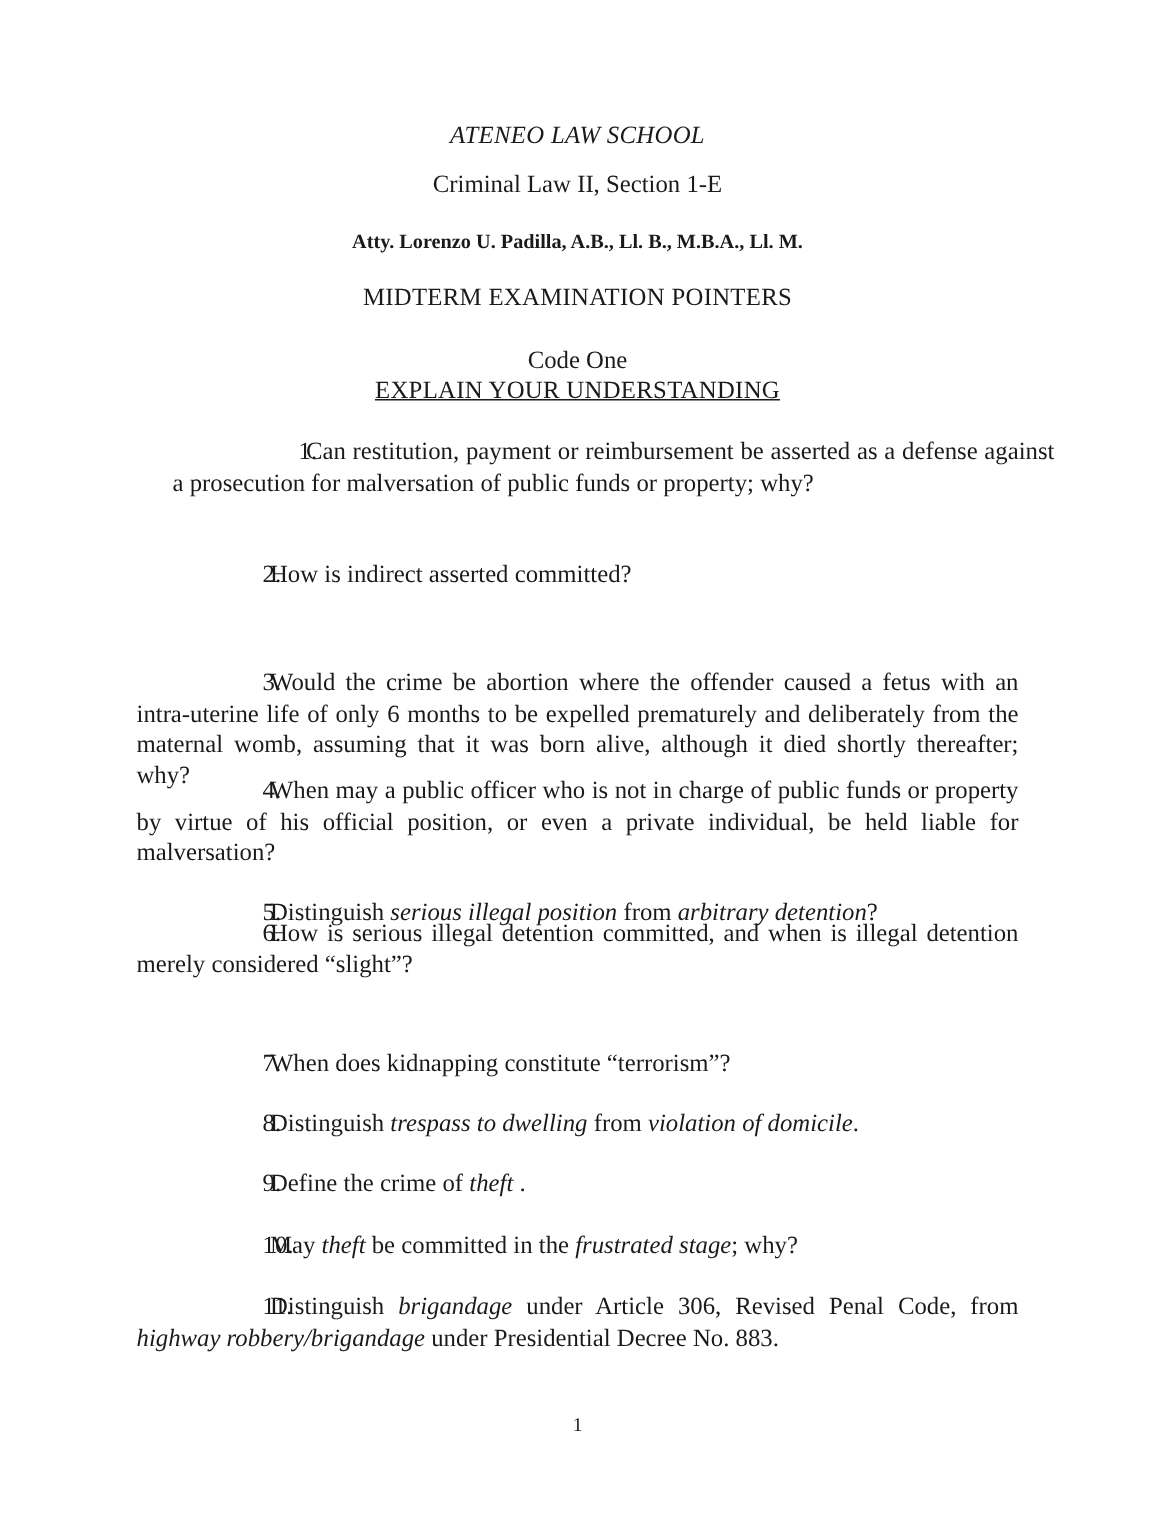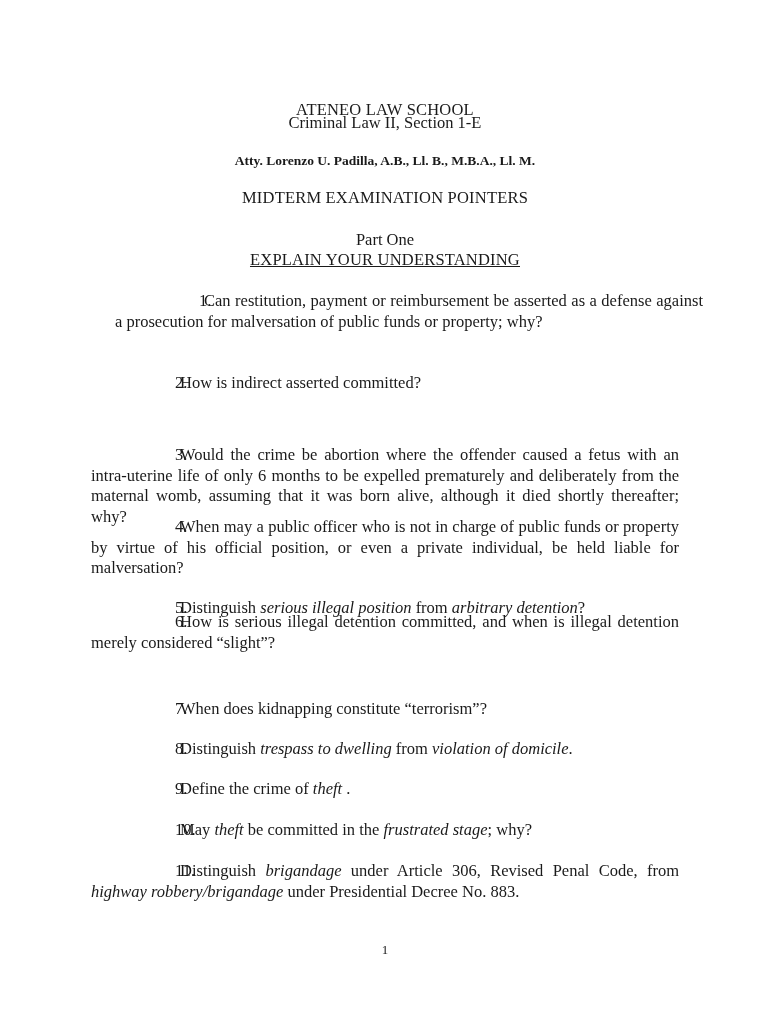--- a/index.html
+++ b/index.html
@@ -20,23 +20,24 @@
       left: 91px;
       top: 0;
       width: 588px;
     }
     .center {
       text-align: center;
       width: 588px;
     }
     .school {
       position: absolute;
-      top: 100px;
+      top: 80px;
       font-size: 16.5px;
       letter-spacing: 0.2px;
+      font-style: italic;
     }
     .course {
       position: absolute;
       top: 113px;
       font-size: 16.5px;
     }
     .prof {
       position: absolute;
       top: 153px;
       font-size: 13.5px;
@@ -84,21 +85,21 @@
     }
   </style>
 </head>
 <body>
 
 <div class="page">
   <div class="center school">ATENEO LAW SCHOOL</div>
   <div class="center course">Criminal Law II, Section 1-E</div>
   <div class="center prof">Atty. Lorenzo U. Padilla, A.B., Ll. B., M.B.A., Ll. M.</div>
   <div class="center exam-title">MIDTERM EXAMINATION POINTERS</div>
-  <div class="center part">Part One</div>
+  <div class="center part">Code One</div>
   <div class="center part-sub">EXPLAIN YOUR UNDERSTANDING</div>
 
   <div id="questions">
       <div class="q" style="top: 291px; margin-left: 24px;"><span class="num">1.</span><span>Can restitution, payment or reimbursement be asserted as a defense against a prosecution for malversation of public funds or property; why?</span></div>
       <div class="q" style="top: 373px;"><span class="num">2.</span><span>How is indirect asserted committed?</span></div>
       <div class="q" style="top: 445px;"><span class="num">3.</span><span>Would the crime be abortion where the offender caused a fetus with an intra-uterine life of only 6 months to be expelled prematurely and deliberately from the maternal womb, assuming that it was born alive, although it died shortly thereafter; why?</span></div>
       <div class="q" style="top: 517px;"><span class="num">4.</span><span>When may a public officer who is not in charge of public funds or property by virtue of his official position, or even a private individual, be held liable for malversation?</span></div>
       <div class="q" style="top: 598px;"><span class="num">5.</span><span>Distinguish </span><i>serious illegal position</i><span> from </span><i>arbitrary detention</i><span>?</span></div>
       <div class="q" style="top: 612px;"><span class="num">6.</span><span>How is serious illegal detention committed, and when is illegal detention merely considered “slight”?</span></div>
       <div class="q" style="top: 699px;"><span class="num">7.</span><span>When does kidnapping constitute “terrorism”?</span></div>

